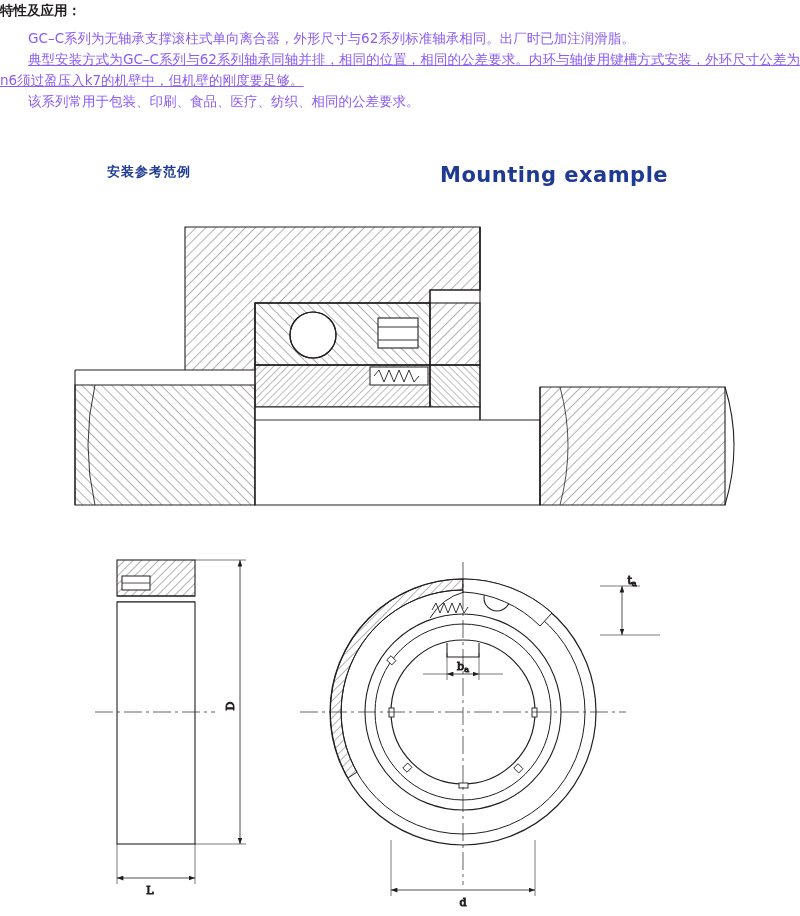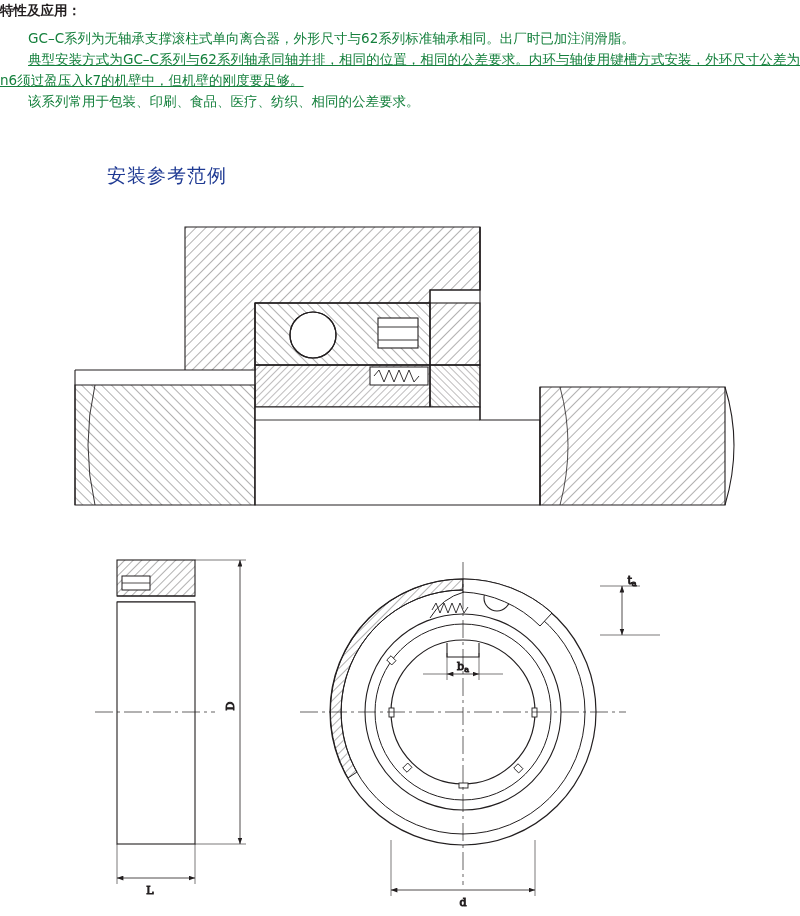--- a/index.html
+++ b/index.html
@@ -31,34 +31,34 @@
     font-weight: bold;
     color: #221e1f;
     letter-spacing: 0px;
   }
   .para {
     position: absolute;
     left: 0px;
     width: 800px;
     font-size: 13.5px;
     line-height: 21px;
-    color: #15803d;
+    color: #8b5cf6;
     text-align: justify;
   }
   .p1 { top: 28px; text-indent: 28px; }
   .p2 { top: 49px; text-indent: 28px; text-decoration: underline; }
   .p3 { top: 91px; text-indent: 28px; }
 
   
   .title-cn {
     position: absolute;
     left: 107px;
     top: 163px;
-    font-size: 19px;
-    font-weight: normal;
+    font-size: 13px;
+    font-weight: bold;
     color: #1f3a93;
     letter-spacing: 1px;
   }
   .title-en {
     position: absolute;
     left: 440px;
     top: 163px;
     font-size: 21px;
     font-weight: bold;
     color: #1f3a93;
@@ -86,20 +86,21 @@
 <body>
 
 <div class="page">
 
   <div class="heading">特性及应用：</div>
   <div class="para p1">GC–C系列为无轴承支撑滚柱式单向离合器，外形尺寸与62系列标准轴承相同。出厂时已加注润滑脂。</div>
   <div class="para p2">典型安装方式为GC–C系列与62系列轴承同轴并排，相同的位置，相同的公差要求。内环与轴使用键槽方式安装，外环尺寸公差为n6须过盈压入k7的机壁中，但机壁的刚度要足够。</div>
   <div class="para p3">该系列常用于包装、印刷、食品、医疗、纺织、相同的公差要求。</div>
 
   <div class="title-cn">安装参考范例</div>
+  <div class="title-en">Mounting example</div>
 
   <div class="drawing" id="fig-mounting">
     <svg width="800" height="300" viewBox="0 0 800 300" xmlns="http://www.w3.org/2000/svg">
       <defs>
         <pattern id="hatchR" width="7" height="7" patternTransform="rotate(45)" patternUnits="userSpaceOnUse">
           <line x1="0" y1="0" x2="0" y2="7" stroke="#231f20" stroke-width="0.7"></line>
         </pattern>
         <pattern id="hatchL" width="7" height="7" patternTransform="rotate(-45)" patternUnits="userSpaceOnUse">
           <line x1="0" y1="0" x2="0" y2="7" stroke="#231f20" stroke-width="0.7"></line>
         </pattern>

